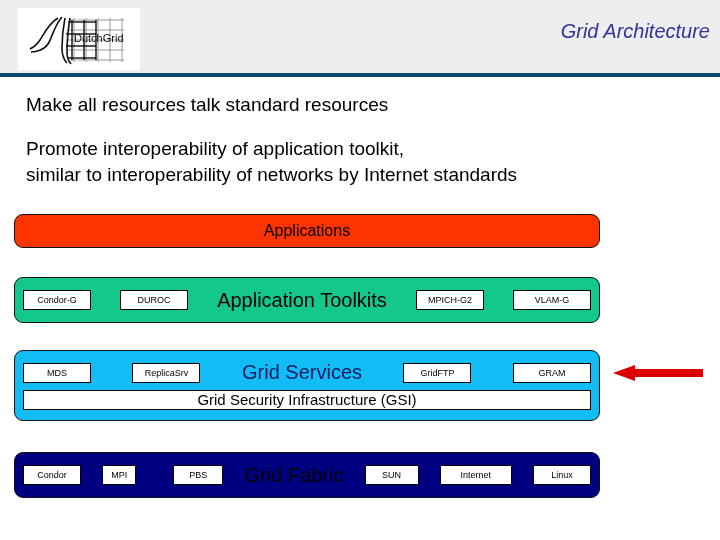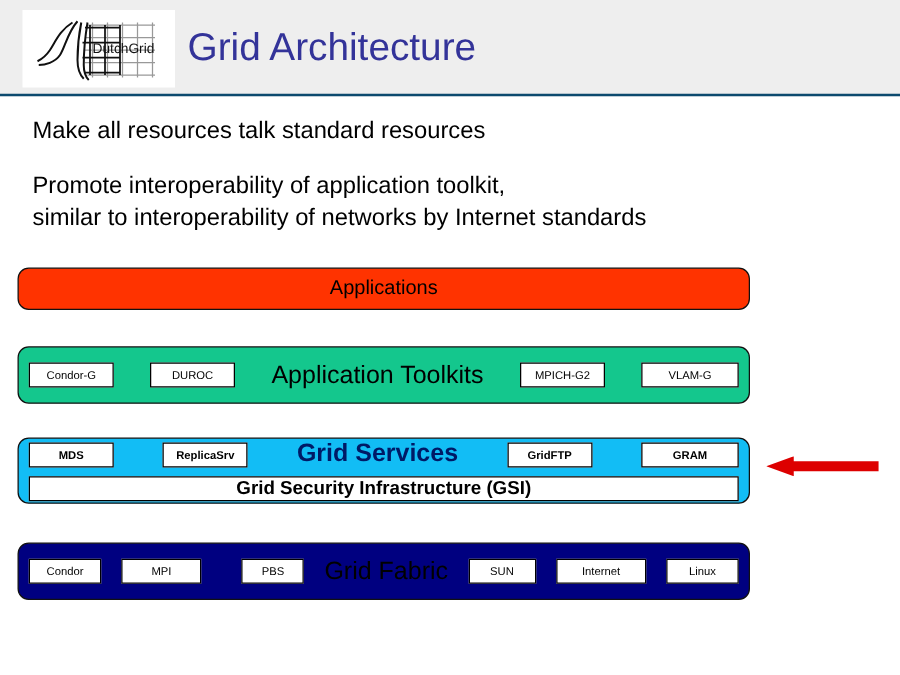--- a/index.html
+++ b/index.html
@@ -15,41 +15,42 @@
     position: relative;
   }
 
   
   .header {
     position: absolute;
     left: 0; top: 0;
     width: 720px;
     height: 77px;
     background: #eeeeee;
-    border-bottom: 2px solid #0c4a6e;
+    border-bottom: 4px solid #0c4a6e;
     box-sizing: border-box;
   }
   .logo-box {
     position: absolute;
     left: 18px; top: 8px;
     width: 122px; height: 62px;
     background: #ffffff;
     overflow: hidden;
   }
   .logo-box svg { display: block; }
   .slide-title {
     position: absolute;
     left: 150px; top: 20px;
     width: 560px;
-    text-align: left;
-    font-size: 31px;
+    text-align: right;
+    font-size: 20px;
     color: #333399;
     font-family: "Liberation Sans", sans-serif;
     letter-spacing: 0px;
     white-space: nowrap;
+    font-style: italic;
   }
 
   
   .bullets {
     position: absolute;
     left: 26px; top: 92px;
     width: 670px;
   }
   .bullet {
     color: #000000;
@@ -81,27 +82,26 @@
     justify-content: center;
     margin-bottom: 29px;
   }
   .layer-toolkits {
     height: 46px;
     background: #14c78d;
     margin-bottom: 27px;
     padding: 0 8px;
   }
   .layer-services {
-    height: 53px;
+    height: 71px;
     background: #12bdf5;
     margin-bottom: 31px;
     padding: 0 8px;
     flex-direction: column;
     justify-content: center;
-    font-weight: bold;
   }
   .layer-fabric {
     height: 46px;
     background: #000080;
     padding: 0 8px;
   }
 
   .layer-title-big {
     font-size: 20px;
     color: #000000;
@@ -136,21 +136,21 @@
   }
   .chip.w-condorg  { width: 68px; }
   .chip.w-duroc    { width: 68px; }
   .chip.w-mpich    { width: 68px; }
   .chip.w-vlam     { width: 78px; }
   .chip.w-mds      { width: 68px; }
   .chip.w-replica  { width: 68px; }
   .chip.w-gridftp  { width: 68px; }
   .chip.w-gram     { width: 78px; }
   .chip.w-condor   { width: 58px; }
-  .chip.w-mpi      { width: 64px; }
+  .chip.w-mpi      { width: 34px; }
   .chip.w-pbs      { width: 50px; margin-left: 16px; }
   .chip.w-sun      { width: 54px; }
   .chip.w-internet { width: 72px; }
   .chip.w-linux    { width: 58px; }
 
   .gsi-bar {
     width: 100%;
     background: #ffffff;
     border: 1px solid #000000;
     box-sizing: border-box;

